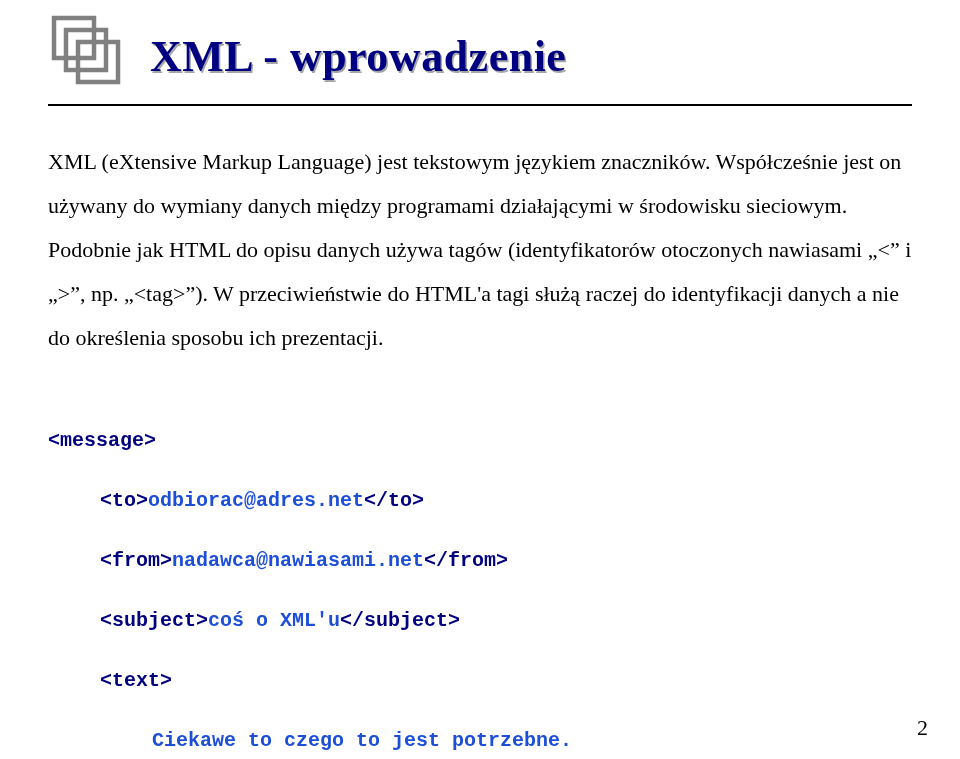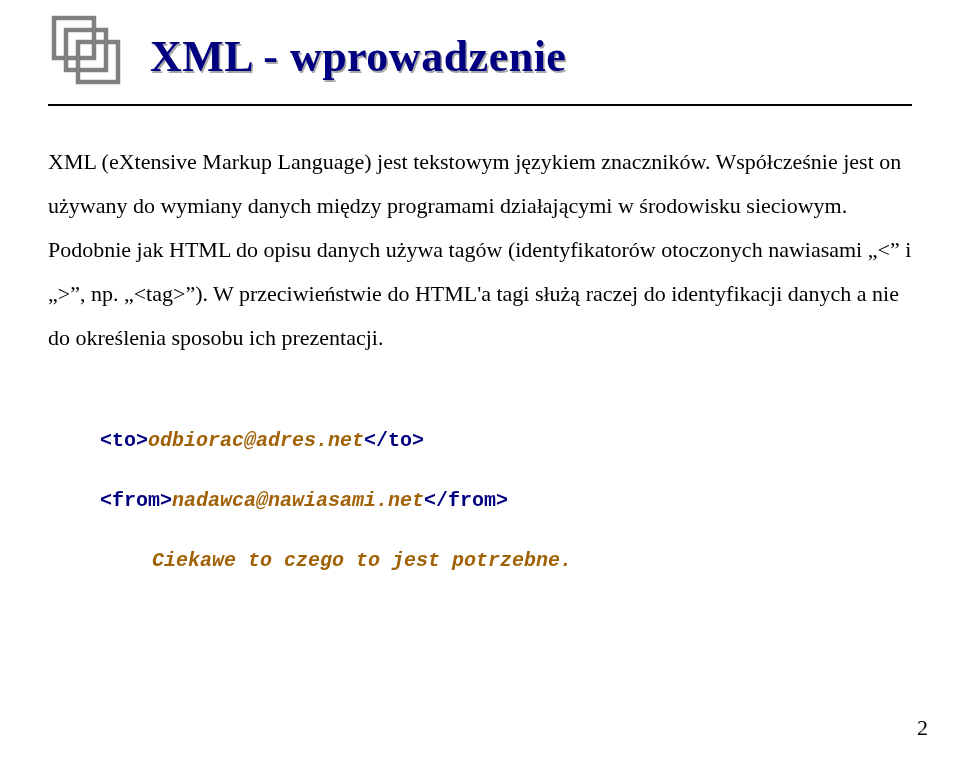--- a/index.html
+++ b/index.html
@@ -46,21 +46,21 @@
   }
   .code {
     margin-top: 36px;
     font-family: 'Courier New', monospace;
     font-size: 20px;
     font-weight: bold;
     line-height: 1.5;
     white-space: pre;
   }
   .tag { color: #000080; }
-  .txt { color: #a16207; font-style: italic; }
+  .txt { color: #1d4ed8; }
   .indent1 { padding-left: 52px; }
   .indent2 { padding-left: 104px; }
   .pagenum {
     position: absolute;
     bottom: 18px;
     right: 32px;
     font-size: 22px;
   }
 </style>
 </head>
@@ -77,22 +77,25 @@
       </svg>
     </div>
     <div class="title">XML - wprowadzenie</div>
   </div>
 
   <hr class="rule">
 
   <div class="body">XML (eXtensive Markup Language) jest tekstowym językiem znaczników. Współcześnie jest on używany do wymiany danych między programami działającymi w środowisku sieciowym. Podobnie jak HTML do opisu danych używa tagów (identyfikatorów otoczonych nawiasami „&lt;” i „&gt;”, np. „&lt;tag&gt;”). W przeciwieństwie do HTML'a tagi służą raczej do identyfikacji danych a nie do określenia sposobu ich prezentacji.</div>
 
   <div class="code">
+<div><span class="tag">&lt;message&gt;</span></div>
 <div class="indent1"><span class="tag">&lt;to&gt;</span><span class="txt">odbiorac@adres.net</span><span class="tag">&lt;/to&gt;</span></div>
 <div class="indent1"><span class="tag">&lt;from&gt;</span><span class="txt">nadawca@nawiasami.net</span><span class="tag">&lt;/from&gt;</span></div>
+<div class="indent1"><span class="tag">&lt;subject&gt;</span><span class="txt">coś o XML'u</span><span class="tag">&lt;/subject&gt;</span></div>
+<div class="indent1"><span class="tag">&lt;text&gt;</span></div>
 <div class="indent2"><span class="txt">Ciekawe to czego to jest potrzebne.</span></div>
 
 
   </div>
 
   <div class="pagenum">2</div>
 
 </div>
 
 </body></html>

